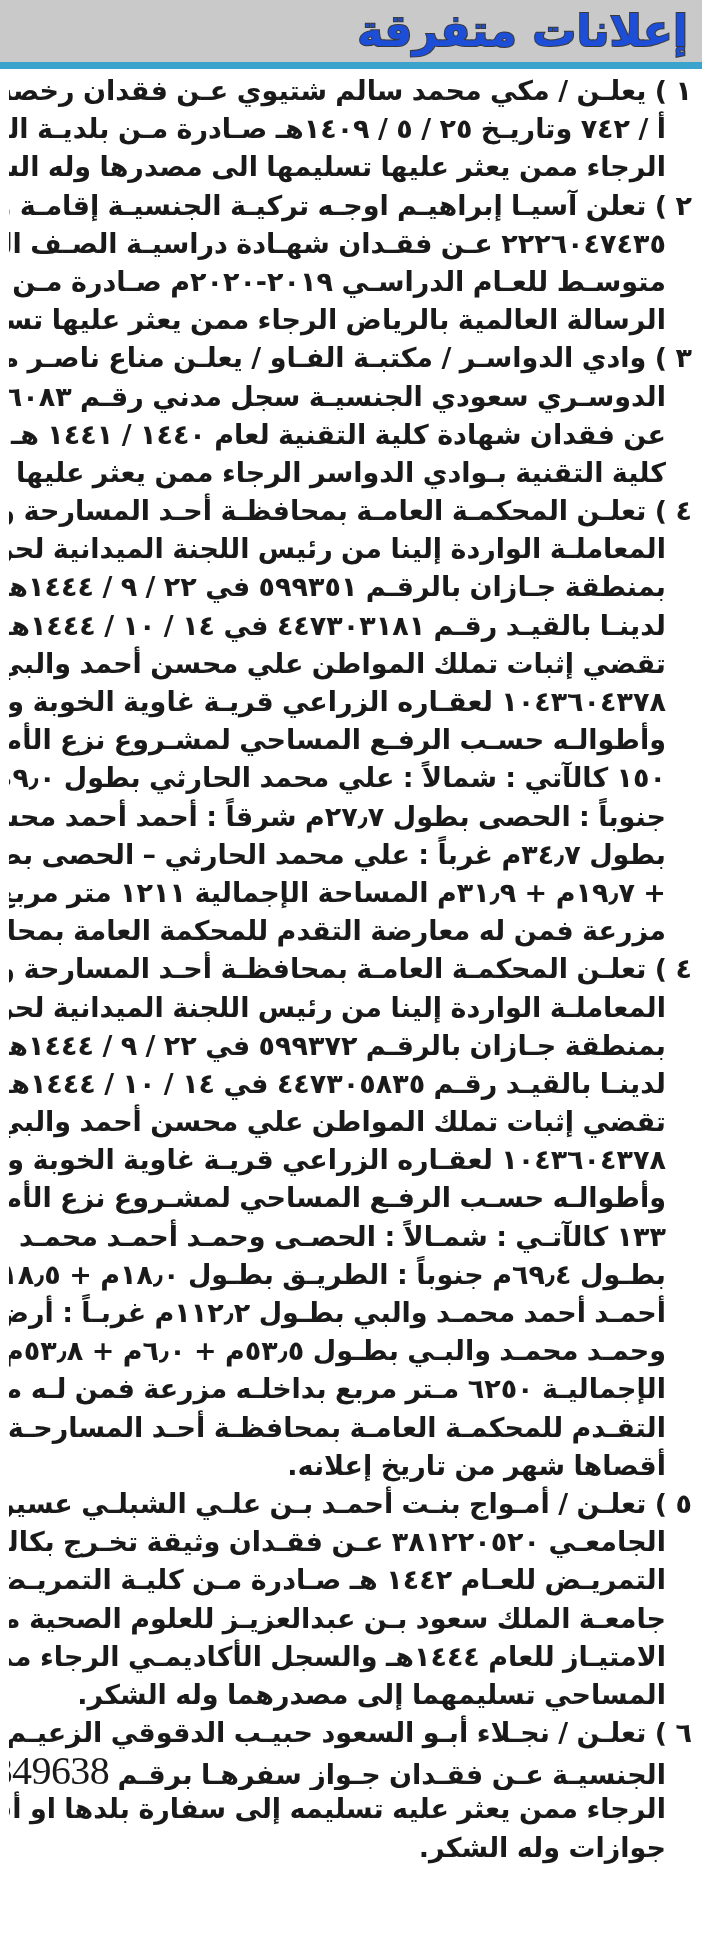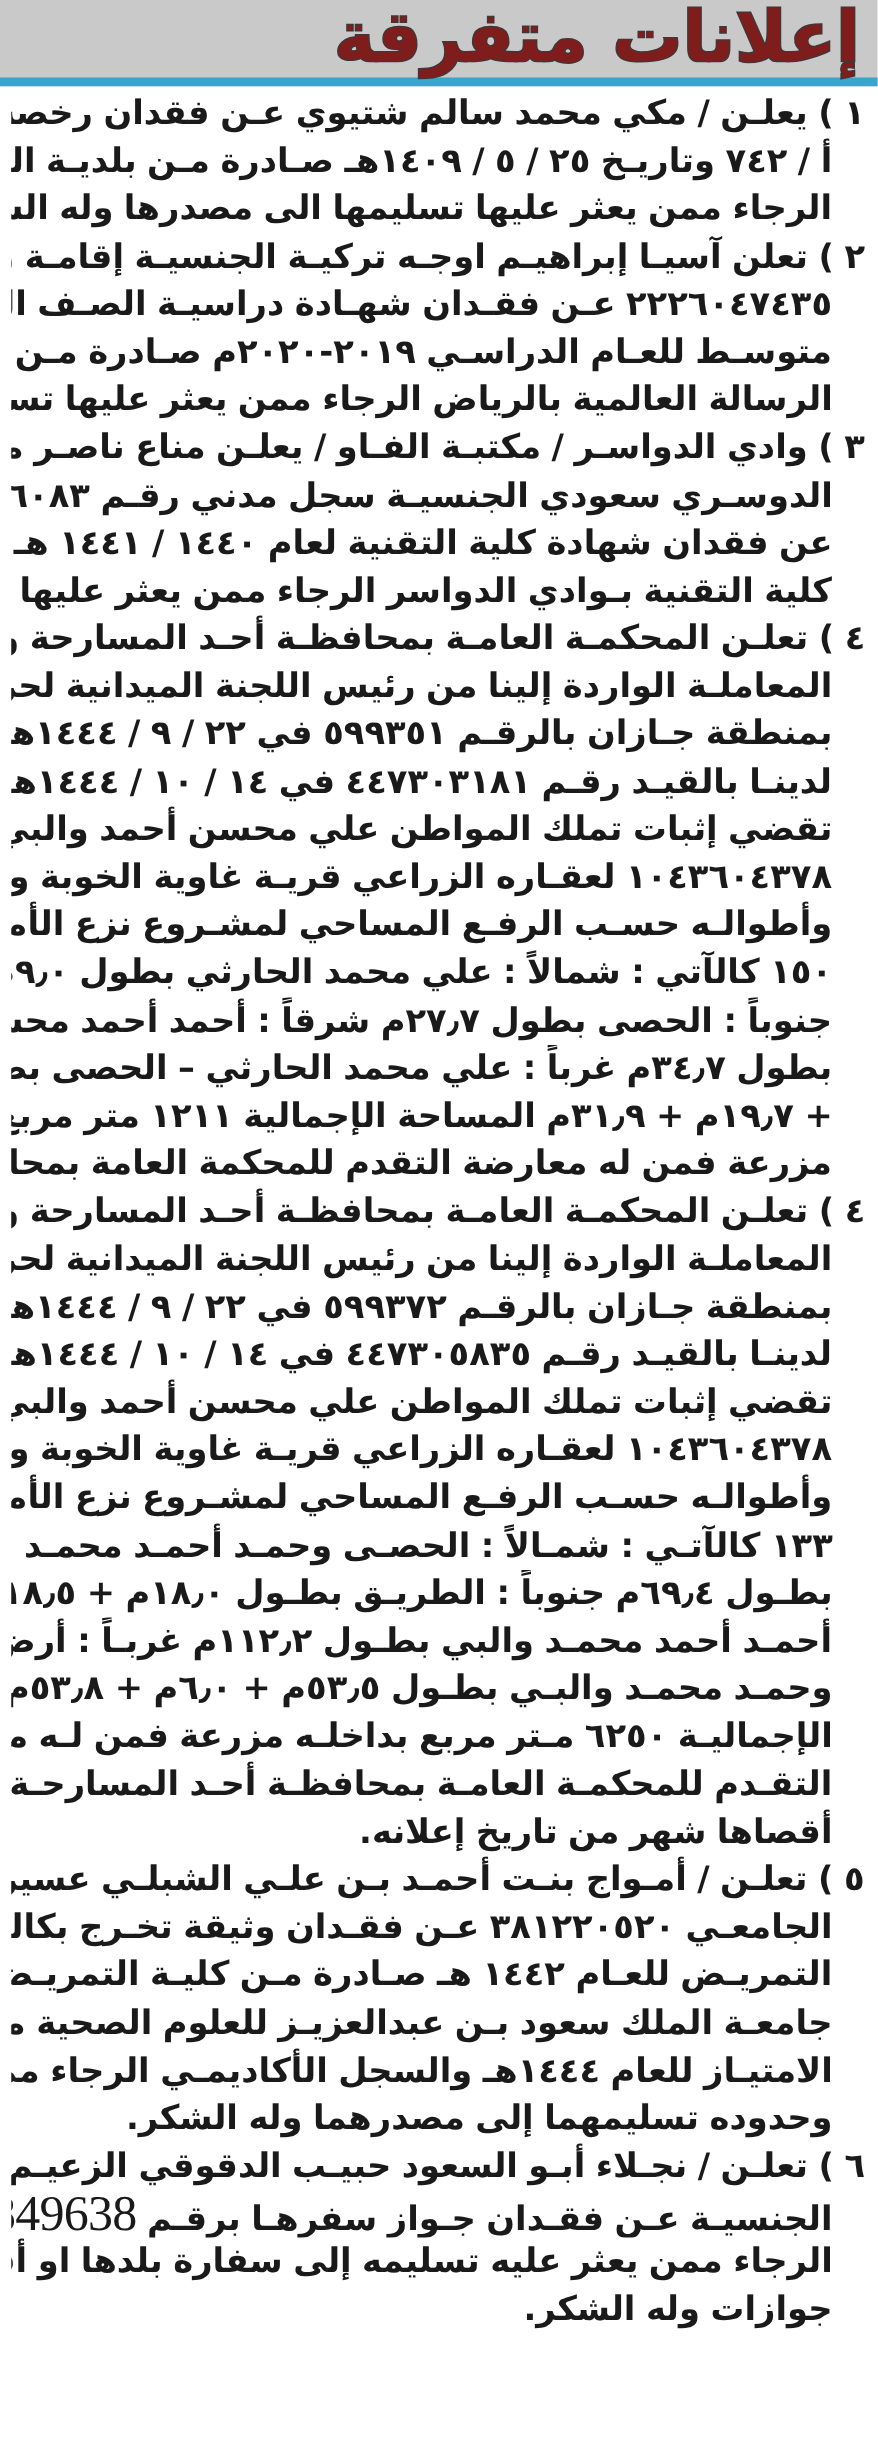--- a/index.html
+++ b/index.html
@@ -21,23 +21,23 @@
     background: #c9c9c9;
     border-bottom: 7px solid #3ba3cc;
     box-sizing: content-box;
   }
   .header-title {
     position: absolute;
     right: 14px;
     top: 4px;
     font-family: "DejaVu Sans", sans-serif;
     font-weight: bold;
-    font-size: 56px;
+    font-size: 44px;
     line-height: 54px;
-    color: #7f1d1d;
+    color: #1d4ed8;
     letter-spacing: 0;
     -webkit-text-stroke: 2px #3a3a3a;
     paint-order: stroke fill;
     direction: rtl;
   }
   .ads {
     direction: rtl;
     padding: 3px 10px 0 9px;
   }
   .ad {
@@ -130,21 +130,21 @@
     <span class="ad-line indent">التقـدم للمحكمـة العامـة بمحافظـة أحـد المسارحـة في مـدة</span>
     <span class="ad-line indent last">أقصاها شهر من تاريخ إعلانه.</span>
   </div>
 
   <div class="ad">
     <span class="ad-line">٥ ) تعلـن / أمـواج بنـت أحمـد بـن علـي الشبلـي عسيري الرقـم</span>
     <span class="ad-line indent">الجامعـي ٣٨١٢٢٠٥٢٠ عـن فقـدان وثيقة تخـرج بكالوريوس</span>
     <span class="ad-line indent">التمريـض للعـام ١٤٤٢ هـ صـادرة مـن كليـة التمريـض بجدة</span>
     <span class="ad-line indent">جامعـة الملك سعود بـن عبدالعزيـز للعلوم الصحية مـع شهادة</span>
     <span class="ad-line indent">الامتيـاز للعام ١٤٤٤هـ والسجل الأكاديمـي الرجاء ممن يعثر</span>
-    <span class="ad-line indent last">وحدوده تسليمهما إلى مصدرهما وله الشكر.</span>
+    <span class="ad-line indent last">المساحي تسليمهما إلى مصدرهما وله الشكر.</span>
   </div>
 
   <div class="ad">
     <span class="ad-line">٦ ) تعلـن / نجـلاء أبـو السعود حبيـب الدقوقي الزعيـم مصرية</span>
     <span class="ad-line indent"><span>الجنسيـة عـن فقـدان جـواز سفرهـا برقـم</span> <span class="latin">A 31849638</span></span>
     <span class="ad-line indent">الرجاء ممن يعثر عليه تسليمه إلى سفارة بلدها او أقرب إدارة</span>
     <span class="ad-line indent last">جوازات وله الشكر.</span>
   </div>
 
 </div>

